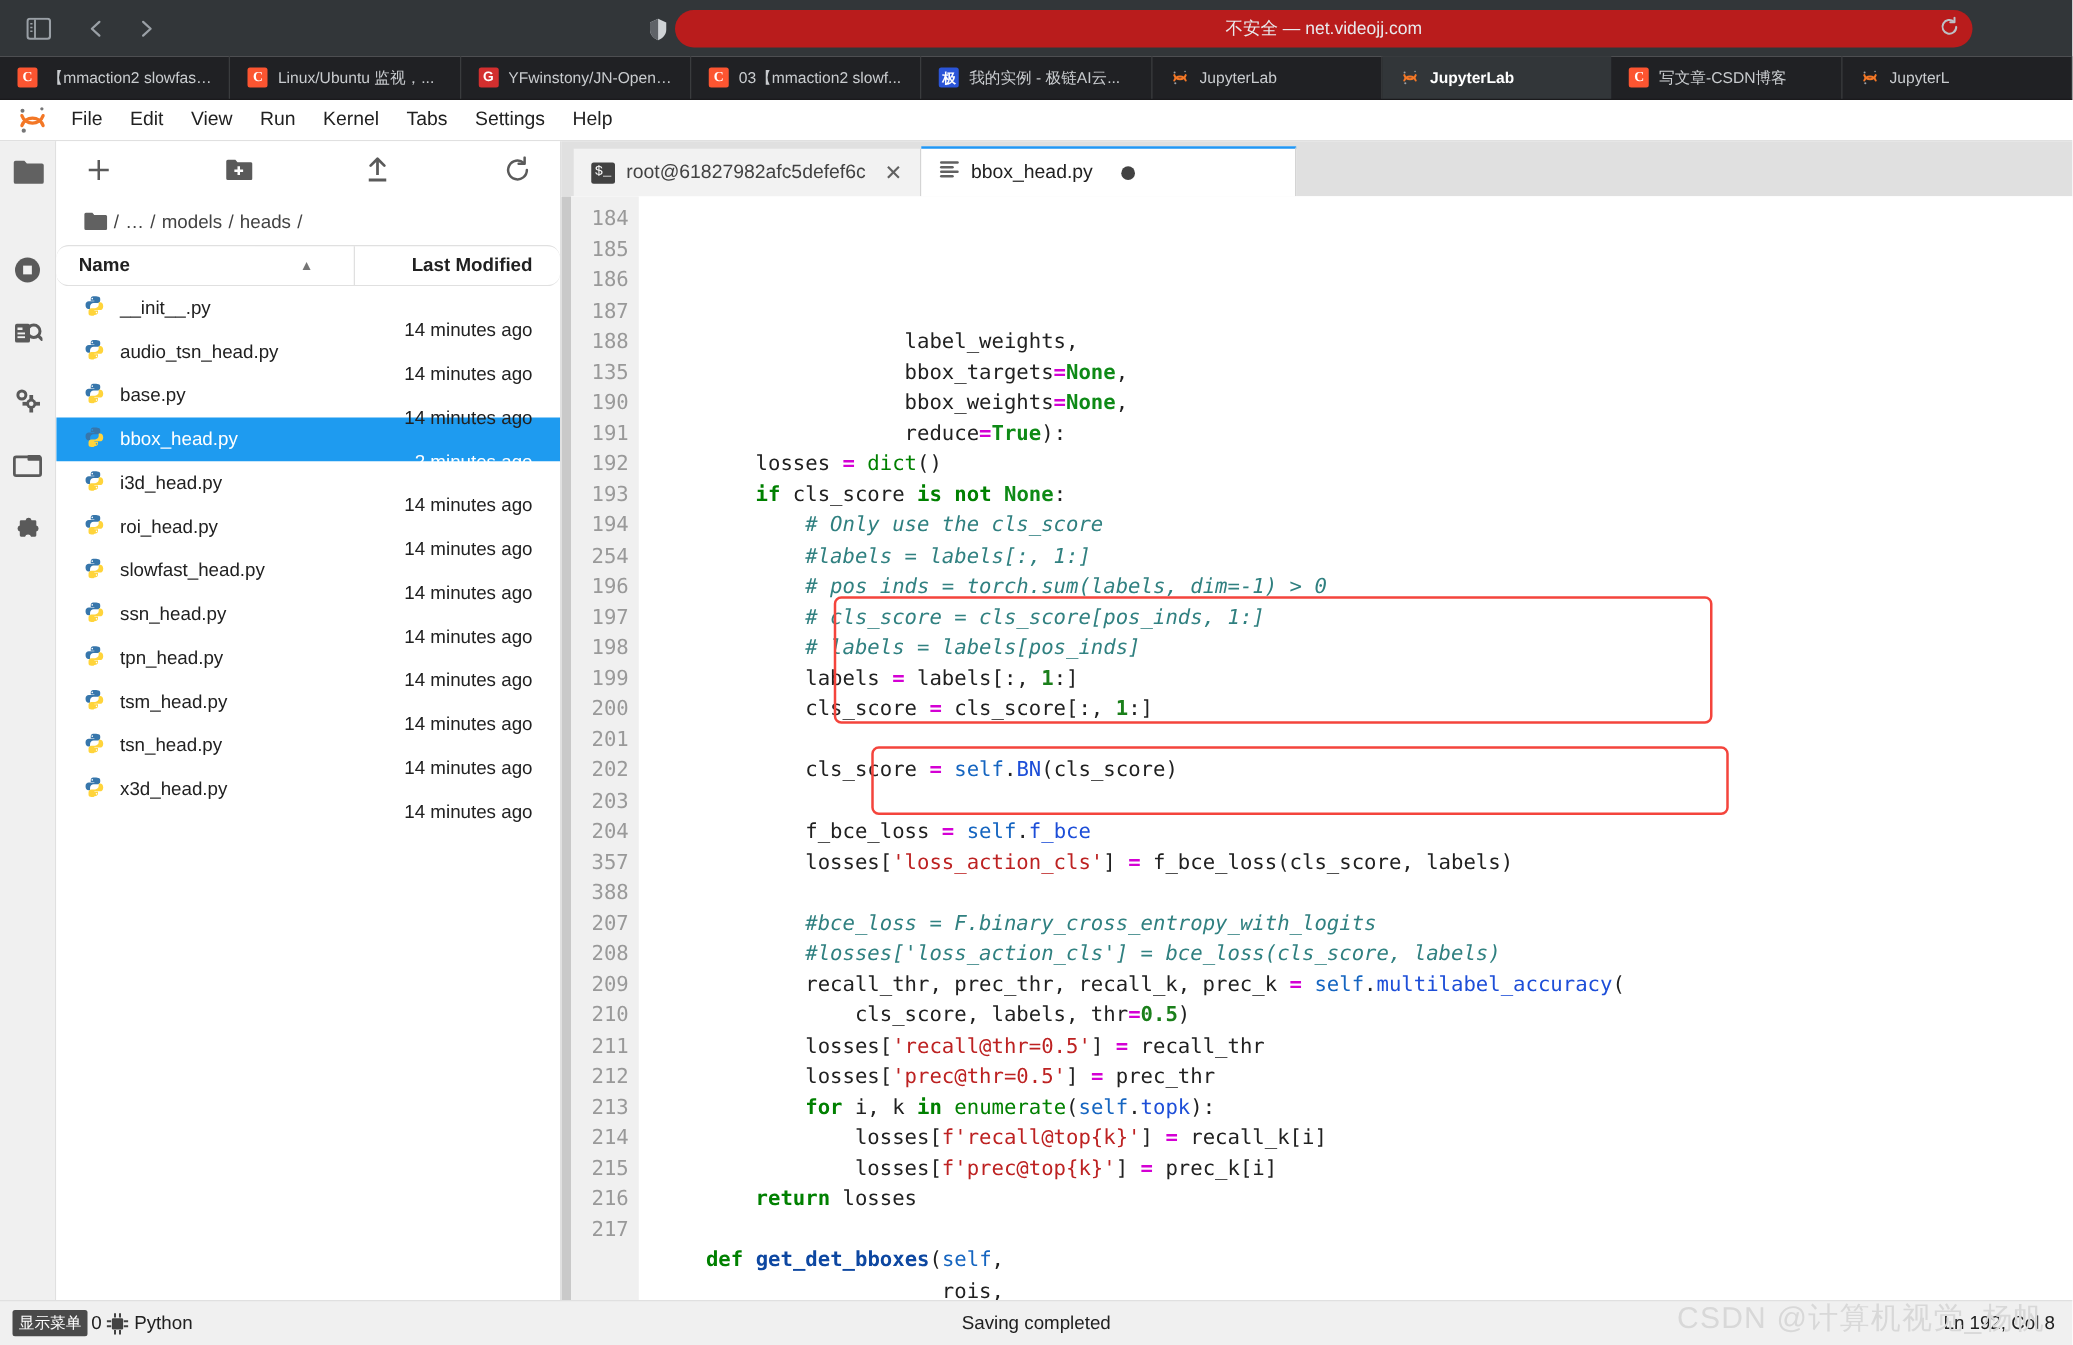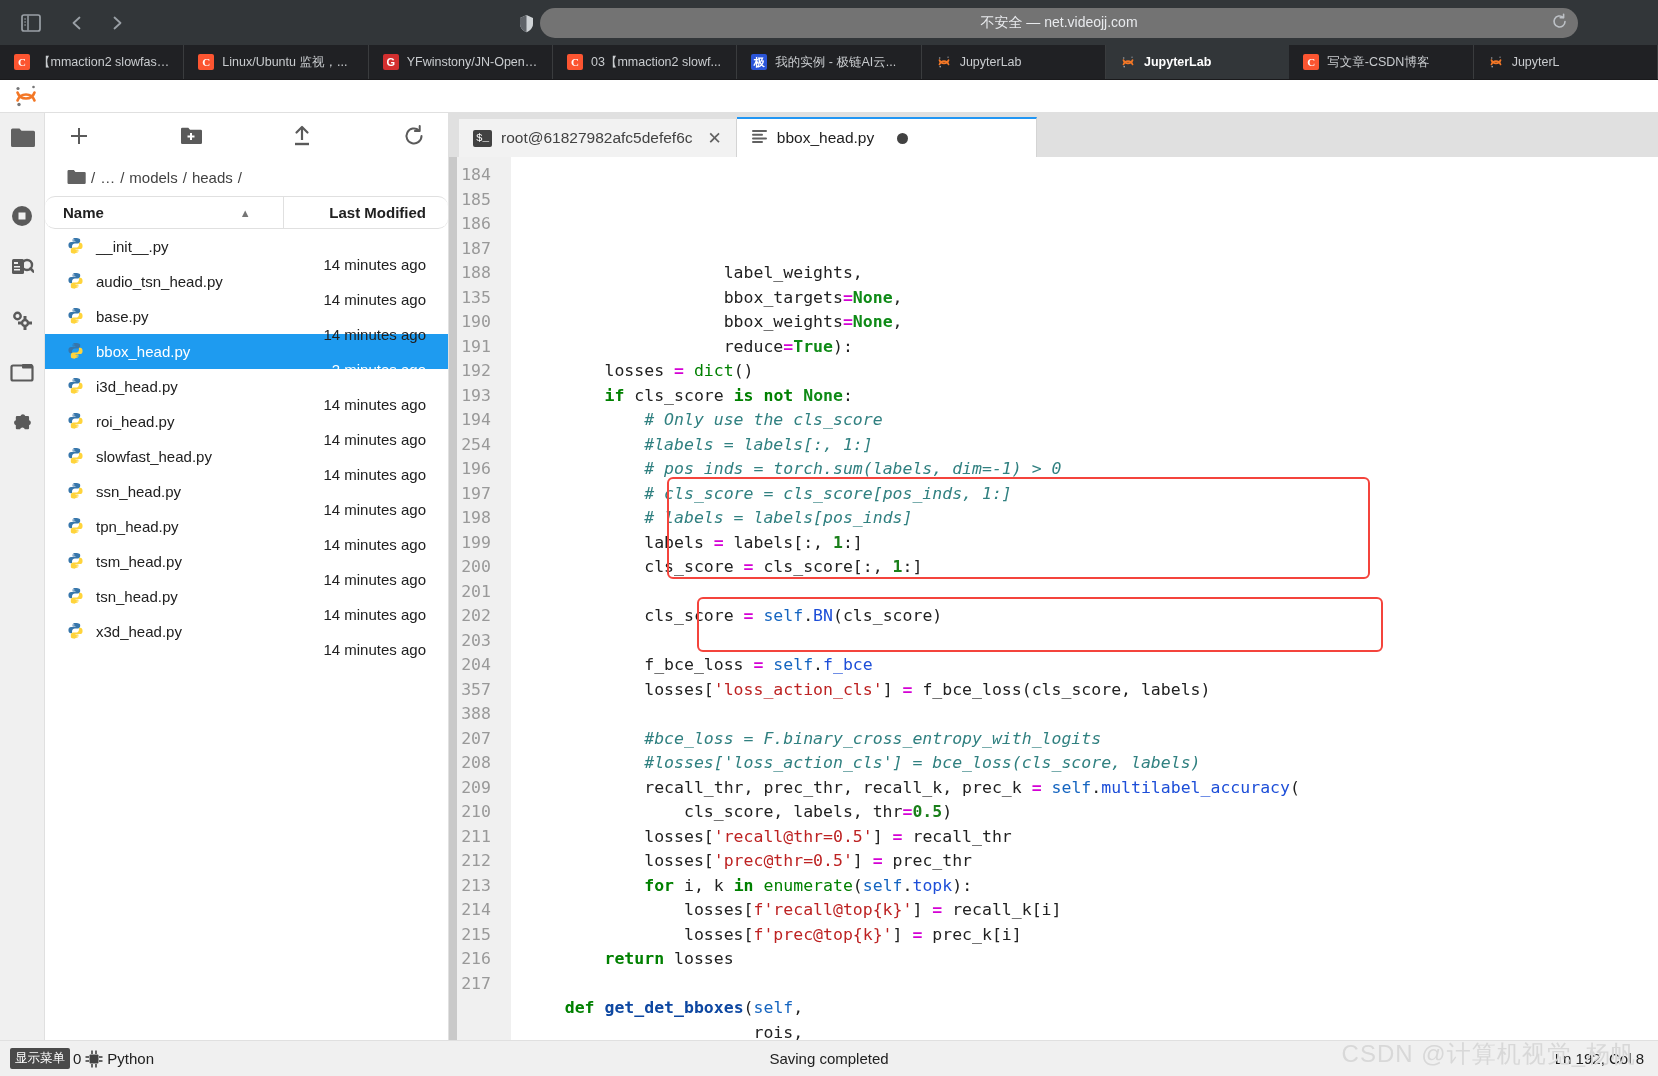--- a/index.html
+++ b/index.html
@@ -23,21 +23,21 @@
     justify-content: center; border-radius: 4px; color: #9aa0a6;
   }
   .chrome-icon-btn svg { display: block; }
   .sidebar-toggle-icon { margin-right: 12px; }
   .urlbar-wrap {
     position: absolute; left: 512px; right: 80px; top: 8px; height: 30px;
     display: flex; align-items: center;
   }
   .shield-icon { width: 28px; display: flex; align-items: center; justify-content: center; color: #cfd3d6; }
   .urlbar {
-    flex: 1; height: 30px; background: #737373; border-radius: 15px;
+    flex: 1; height: 30px; background: #b91c1c; border-radius: 15px;
     display: flex; align-items: center; justify-content: center;
     position: relative; color: #e8eaed; font-size: 14px;
   }
   .urlbar .reload {
     position: absolute; right: 10px; top: 50%; transform: translateY(-50%);
     color: #bdc1c6;
   }
 
   
   .tabstrip {
@@ -134,21 +134,21 @@
     display: flex; align-items: center; justify-content: center; font-family: "Liberation Mono", monospace;
     border-radius: 2px; flex: 0 0 19px;
   }
   .dirty-dot { width: 11px; height: 11px; border-radius: 50%; background: #424242; margin-left: 14px; }
 
   .editor-wrap { flex: 1; display: flex; background: #fff; overflow: hidden; position: relative; }
   .gutter-rail { width: 8px; background: #c9c9c9; flex: 0 0 8px; }
   .gutter {
     width: 54px; flex: 0 0 54px; background: #f0f0f0; color: #999;
     font-family: "DejaVu Sans Mono", monospace; font-size: 16.5px; text-align: right;
-    padding-right: 20px; padding-top: 6px; line-height: 24.5px; user-select: none;
+    padding-right: 8px; padding-top: 6px; line-height: 24.5px; user-select: none;
   }
   .code-area {
     flex: 1; position: relative; font-family: "DejaVu Sans Mono", monospace;
     font-size: 16.5px; line-height: 24.5px; padding-top: 6px; padding-left: 14px;
     white-space: pre; overflow: hidden; color: #212121;
   }
   .code-line { height: 24.5px; }
 
   
   .kw  { color: #008000; font-weight: bold; }
@@ -299,20 +299,30 @@
     <div class="jl-menubar">
       <div class="jl-logo">
         <svg width="26" height="26" viewBox="0 0 26 26">
           <circle cx="5" cy="5.5" r="1.6" fill="#767677"></circle>
           <circle cx="20.5" cy="4" r="1.3" fill="#767677"></circle>
           <circle cx="6" cy="21.5" r="1.7" fill="#767677"></circle>
           <path d="M4.5 9.5 A9 9 0 0 0 21.5 9.5" fill="none" stroke="#f37726" stroke-width="2.6" stroke-linecap="round"></path>
           <path d="M4.5 17.5 A9 9 0 0 1 21.5 17.5" fill="none" stroke="#f37726" stroke-width="2.6" stroke-linecap="round"></path>
         </svg>
       </div>
+      <div id="menubar-items" style="display:flex">
+          <div class="jl-menu-item">File</div>
+          <div class="jl-menu-item">Edit</div>
+          <div class="jl-menu-item">View</div>
+          <div class="jl-menu-item">Run</div>
+          <div class="jl-menu-item">Kernel</div>
+          <div class="jl-menu-item">Tabs</div>
+          <div class="jl-menu-item">Settings</div>
+          <div class="jl-menu-item">Help</div>
+        </div>
     </div>
 
     <div class="jl-body">
 
       <div class="jl-launchbar">
         <div class="jl-filefolder-top">
           <svg width="26" height="22" viewBox="0 0 26 22">
               <path d="M1 3 a1.5 1.5 0 0 1 1.5-1.5 h7 l2 2.2 h12 a1.5 1.5 0 0 1 1.5 1.5 v13.3 a1.5 1.5 0 0 1 -1.5 1.5 h-21 a1.5 1.5 0 0 1 -1.5 -1.5 z" fill="#616161"></path>
             </svg>
         </div>

